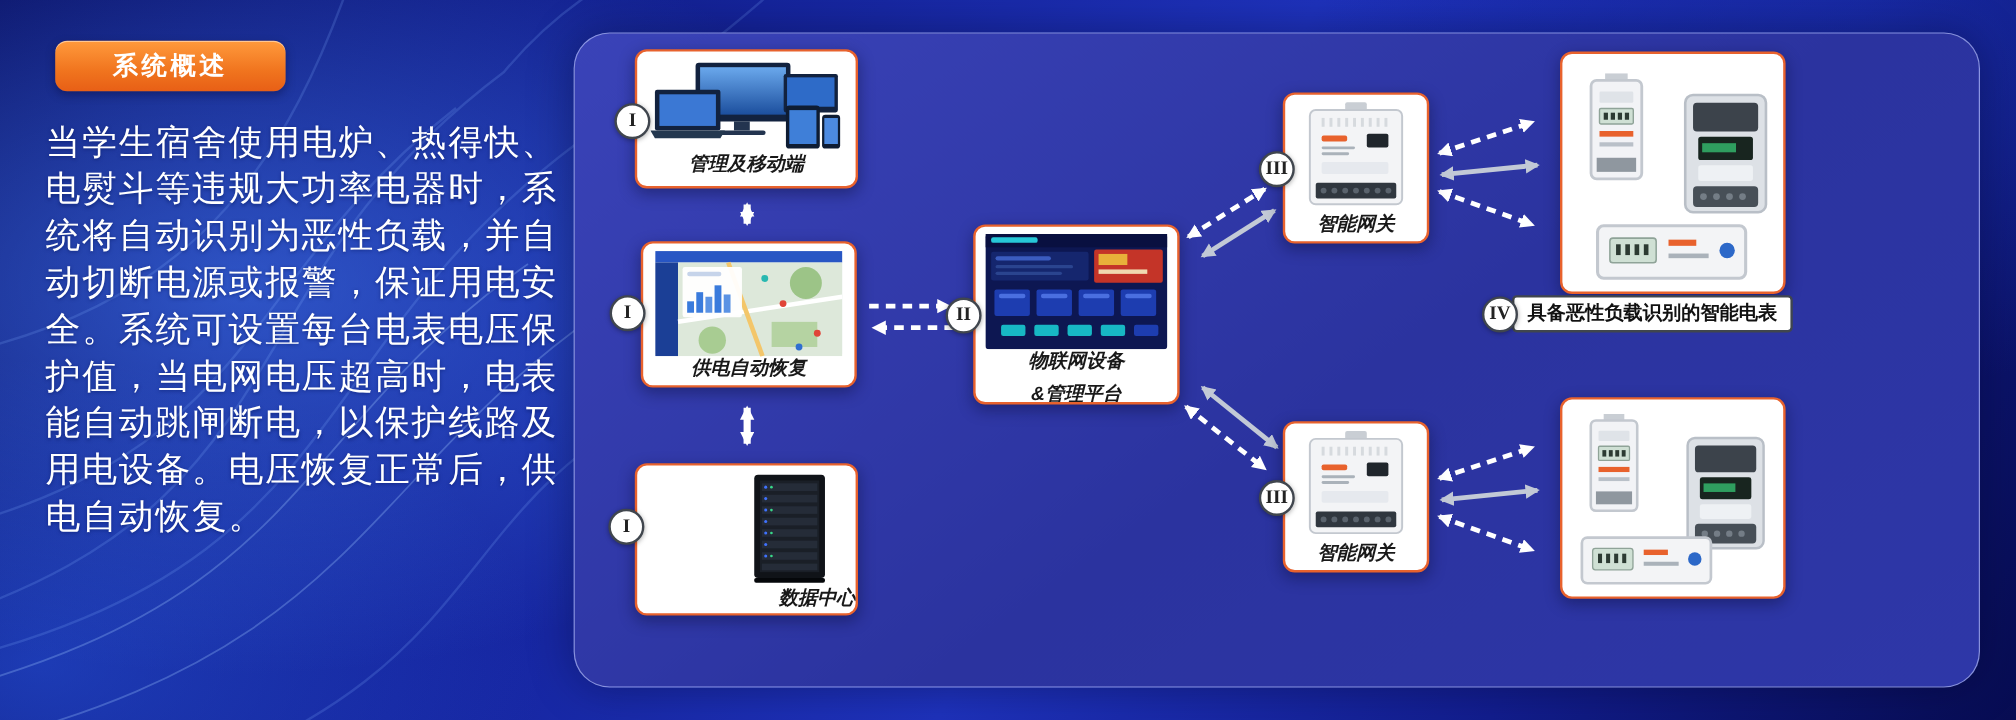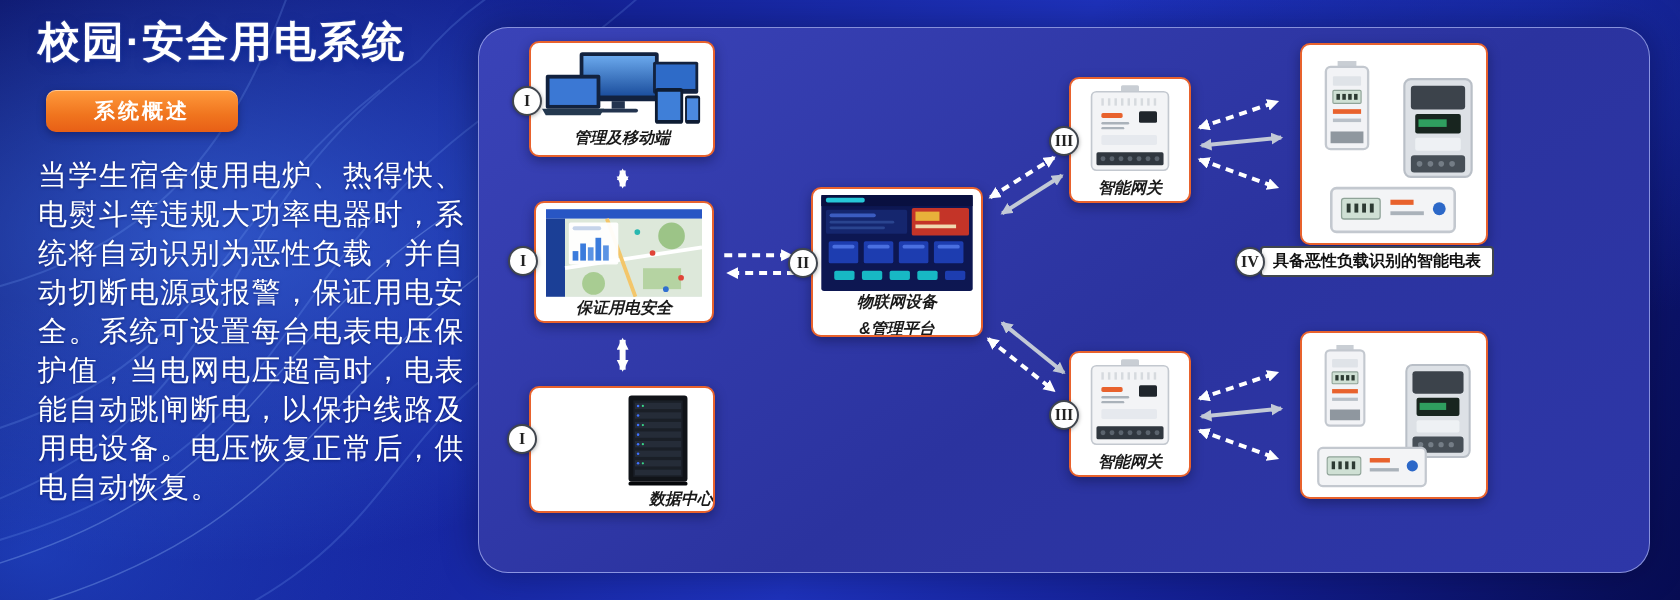--- a/index.html
+++ b/index.html
@@ -99,21 +99,20 @@
       <path d="M120,660 C420,560 360,430 560,330"></path>
       <path d="M-40,440 C220,370 200,230 380,90"></path>
     </g>
     <g fill="none" stroke="rgba(160,200,255,0.30)" stroke-width="1.5">
       <path d="M-60,580 C260,500 240,360 440,220"></path>
       <path d="M-20,620 C300,540 300,400 500,260"></path>
     </g>
   </svg>
 
   <div class="left-col">
-    <h1 class="page-title">校园·安全用电系统</h1>
     <div class="badge">系统概述</div>
     <p class="desc">当学生宿舍使用电炉、热得快、电熨斗等违规大功率电器时，系统将自动识别为恶性负载，并自动切断电源或报警，保证用电安全。系统可设置每台电表电压保护值，当电网电压超高时，电表能自动跳闸断电，以保护线路及用电设备。电压恢复正常后，供电自动恢复。</p>
   </div>
 
   <div class="panel">
 
     <svg class="arrows" viewBox="0 0 1172 546">
       <defs>
         <marker id="aw" markerWidth="16" markerHeight="14" refX="10" refY="6" orient="auto-start-reverse" markerUnits="userSpaceOnUse">
           <path d="M0,0 L12,6 L0,12 Z" fill="#ffffff"></path>
@@ -193,21 +192,21 @@
           <rect x="36" y="36" width="6" height="18" fill="#3a7bdc"></rect>
           <rect x="44" y="40" width="6" height="14" fill="#5b93e4"></rect>
           <rect x="52" y="30" width="6" height="24" fill="#3a7bdc"></rect>
           <rect x="60" y="38" width="6" height="16" fill="#5b93e4"></rect>
           <circle cx="112" cy="46" r="3" fill="#e04438"></circle>
           <circle cx="142" cy="72" r="3" fill="#e04438"></circle>
           <circle cx="96" cy="24" r="3" fill="#28b8b0"></circle>
           <circle cx="126" cy="84" r="3" fill="#2f6fd0"></circle>
         </svg>
       </div>
-      <div class="card-label">保证用电安全</div>
+      <div class="card-label">供电自动恢复</div>
     </div>
     <div class="numeral num-platform">I</div>
 
     <div class="card card-datacenter">
       <div class="art">
         <svg width="98" height="94" viewBox="0 0 110 118">
           <rect x="18" y="2" width="74" height="108" rx="4" fill="#101318"></rect>
           <rect x="24" y="8" width="62" height="96" fill="#1a1f27"></rect>
           <g fill="#252c38">
             <rect x="26" y="11" width="58" height="8"></rect>

